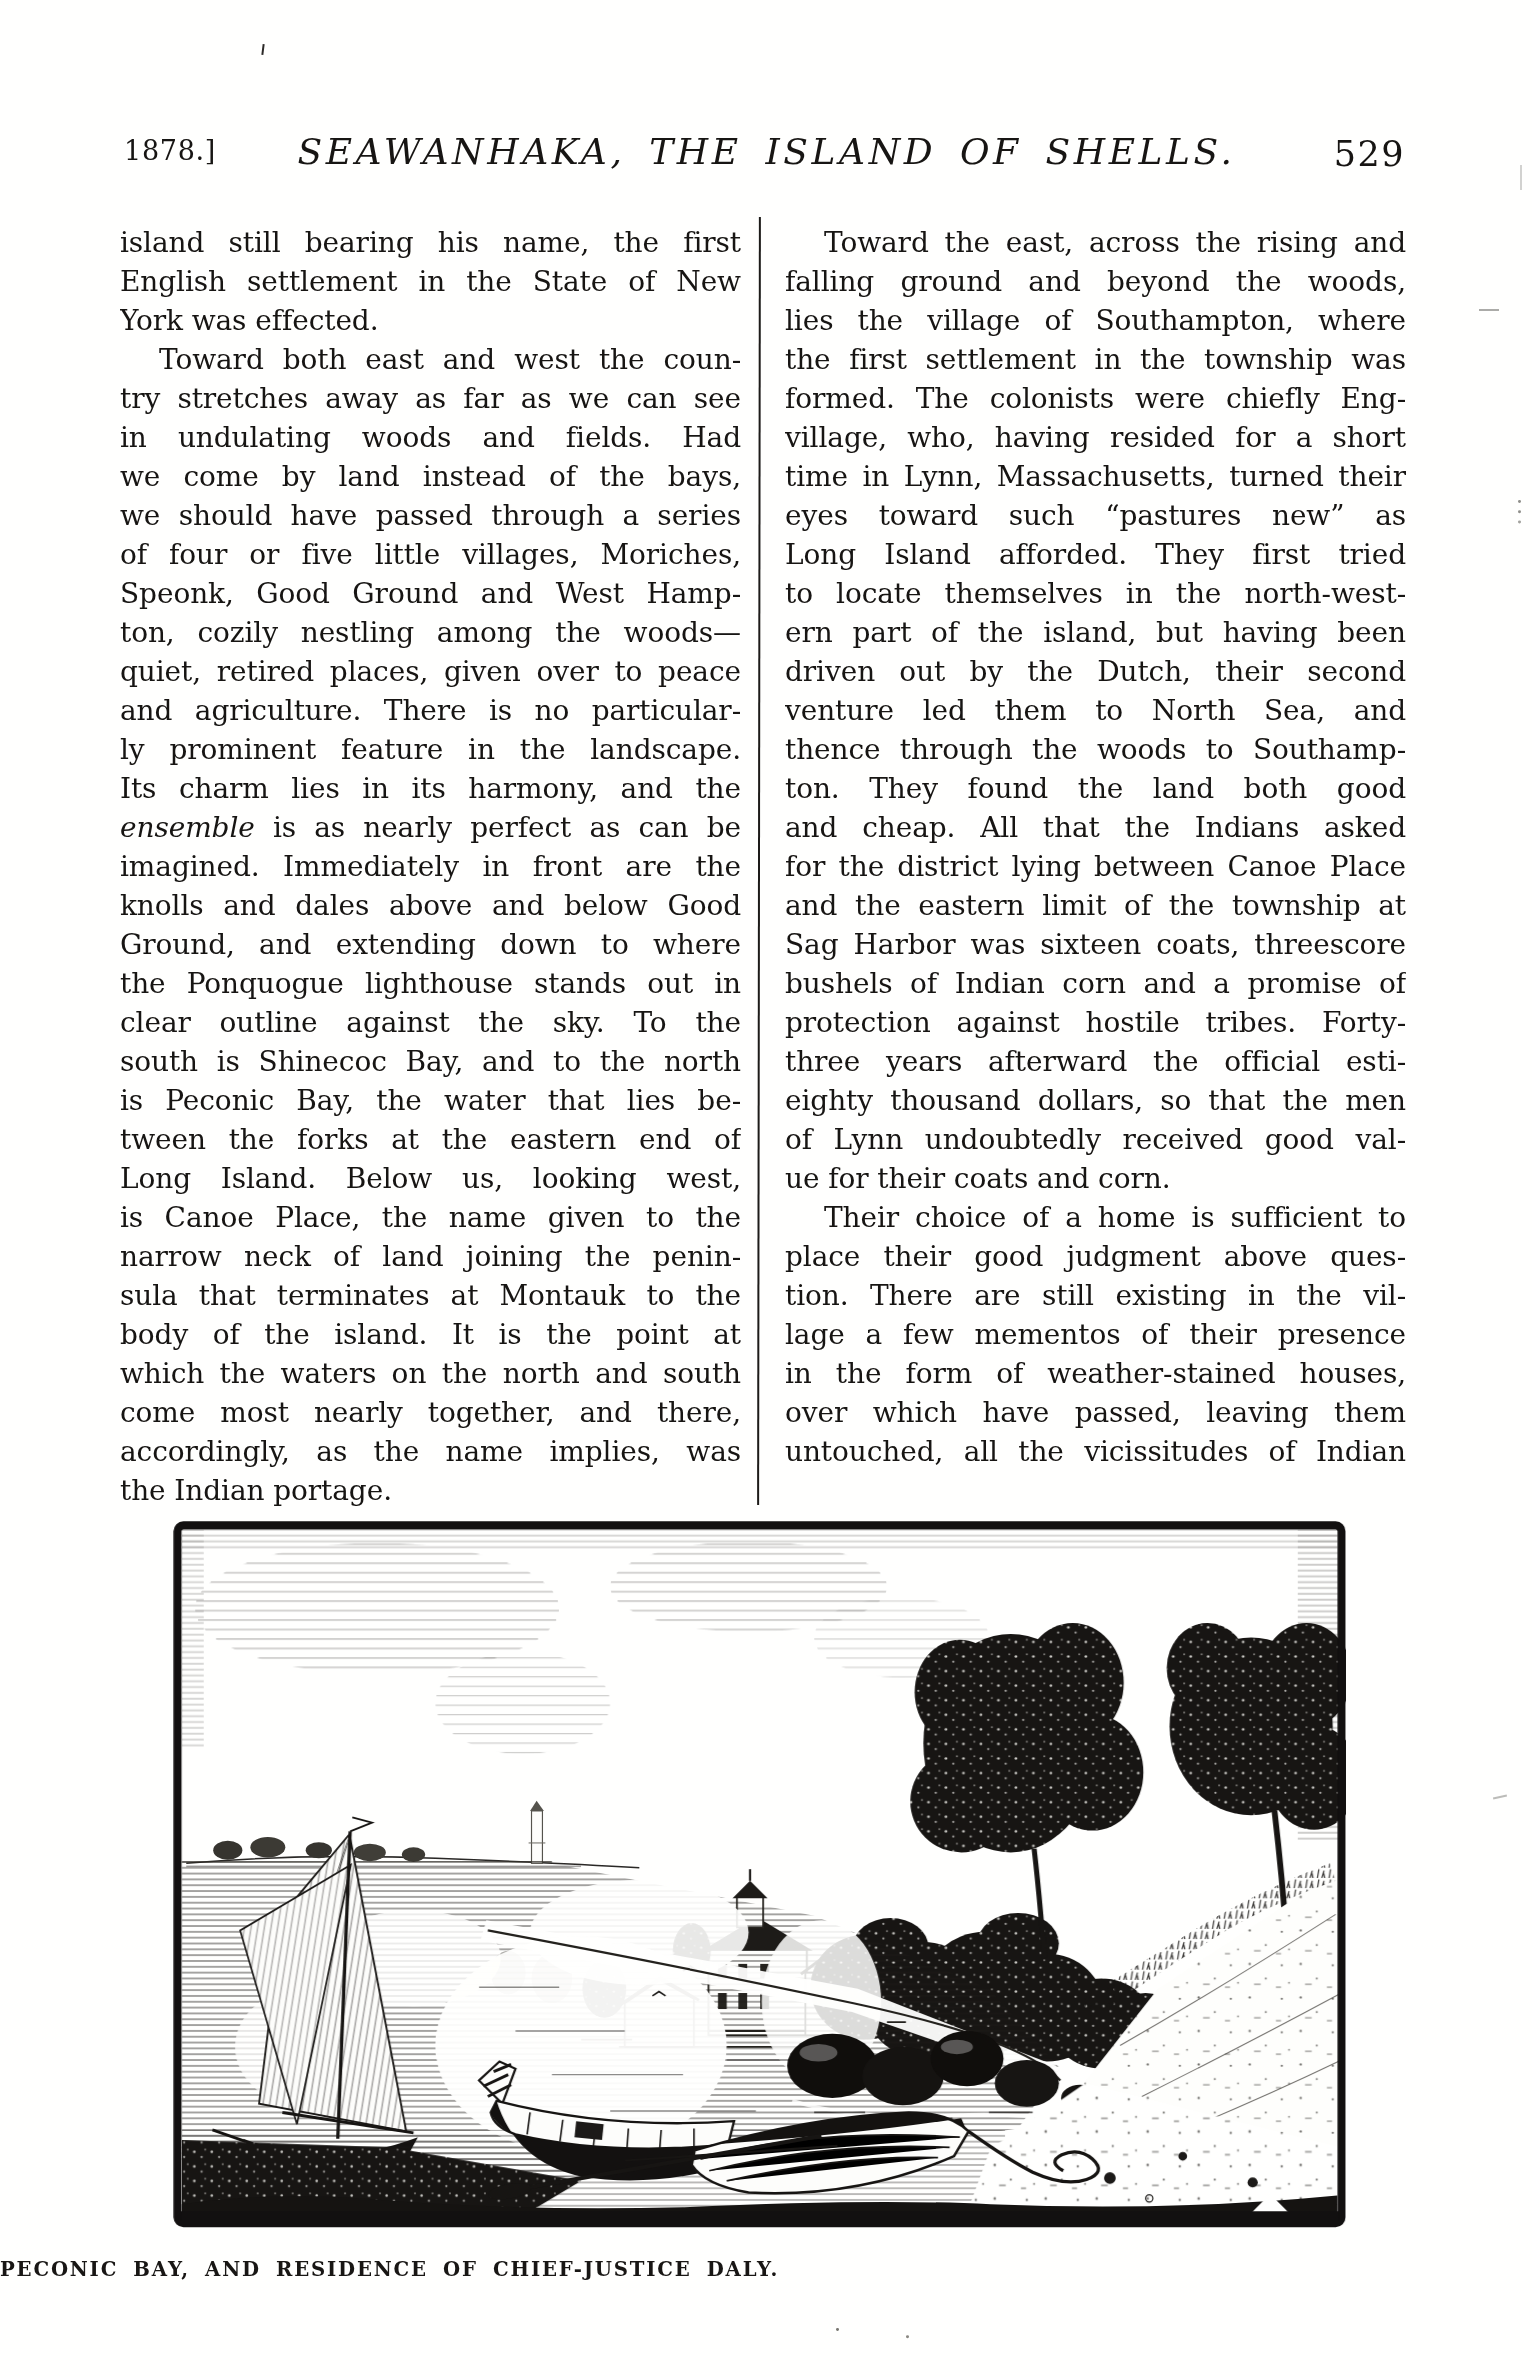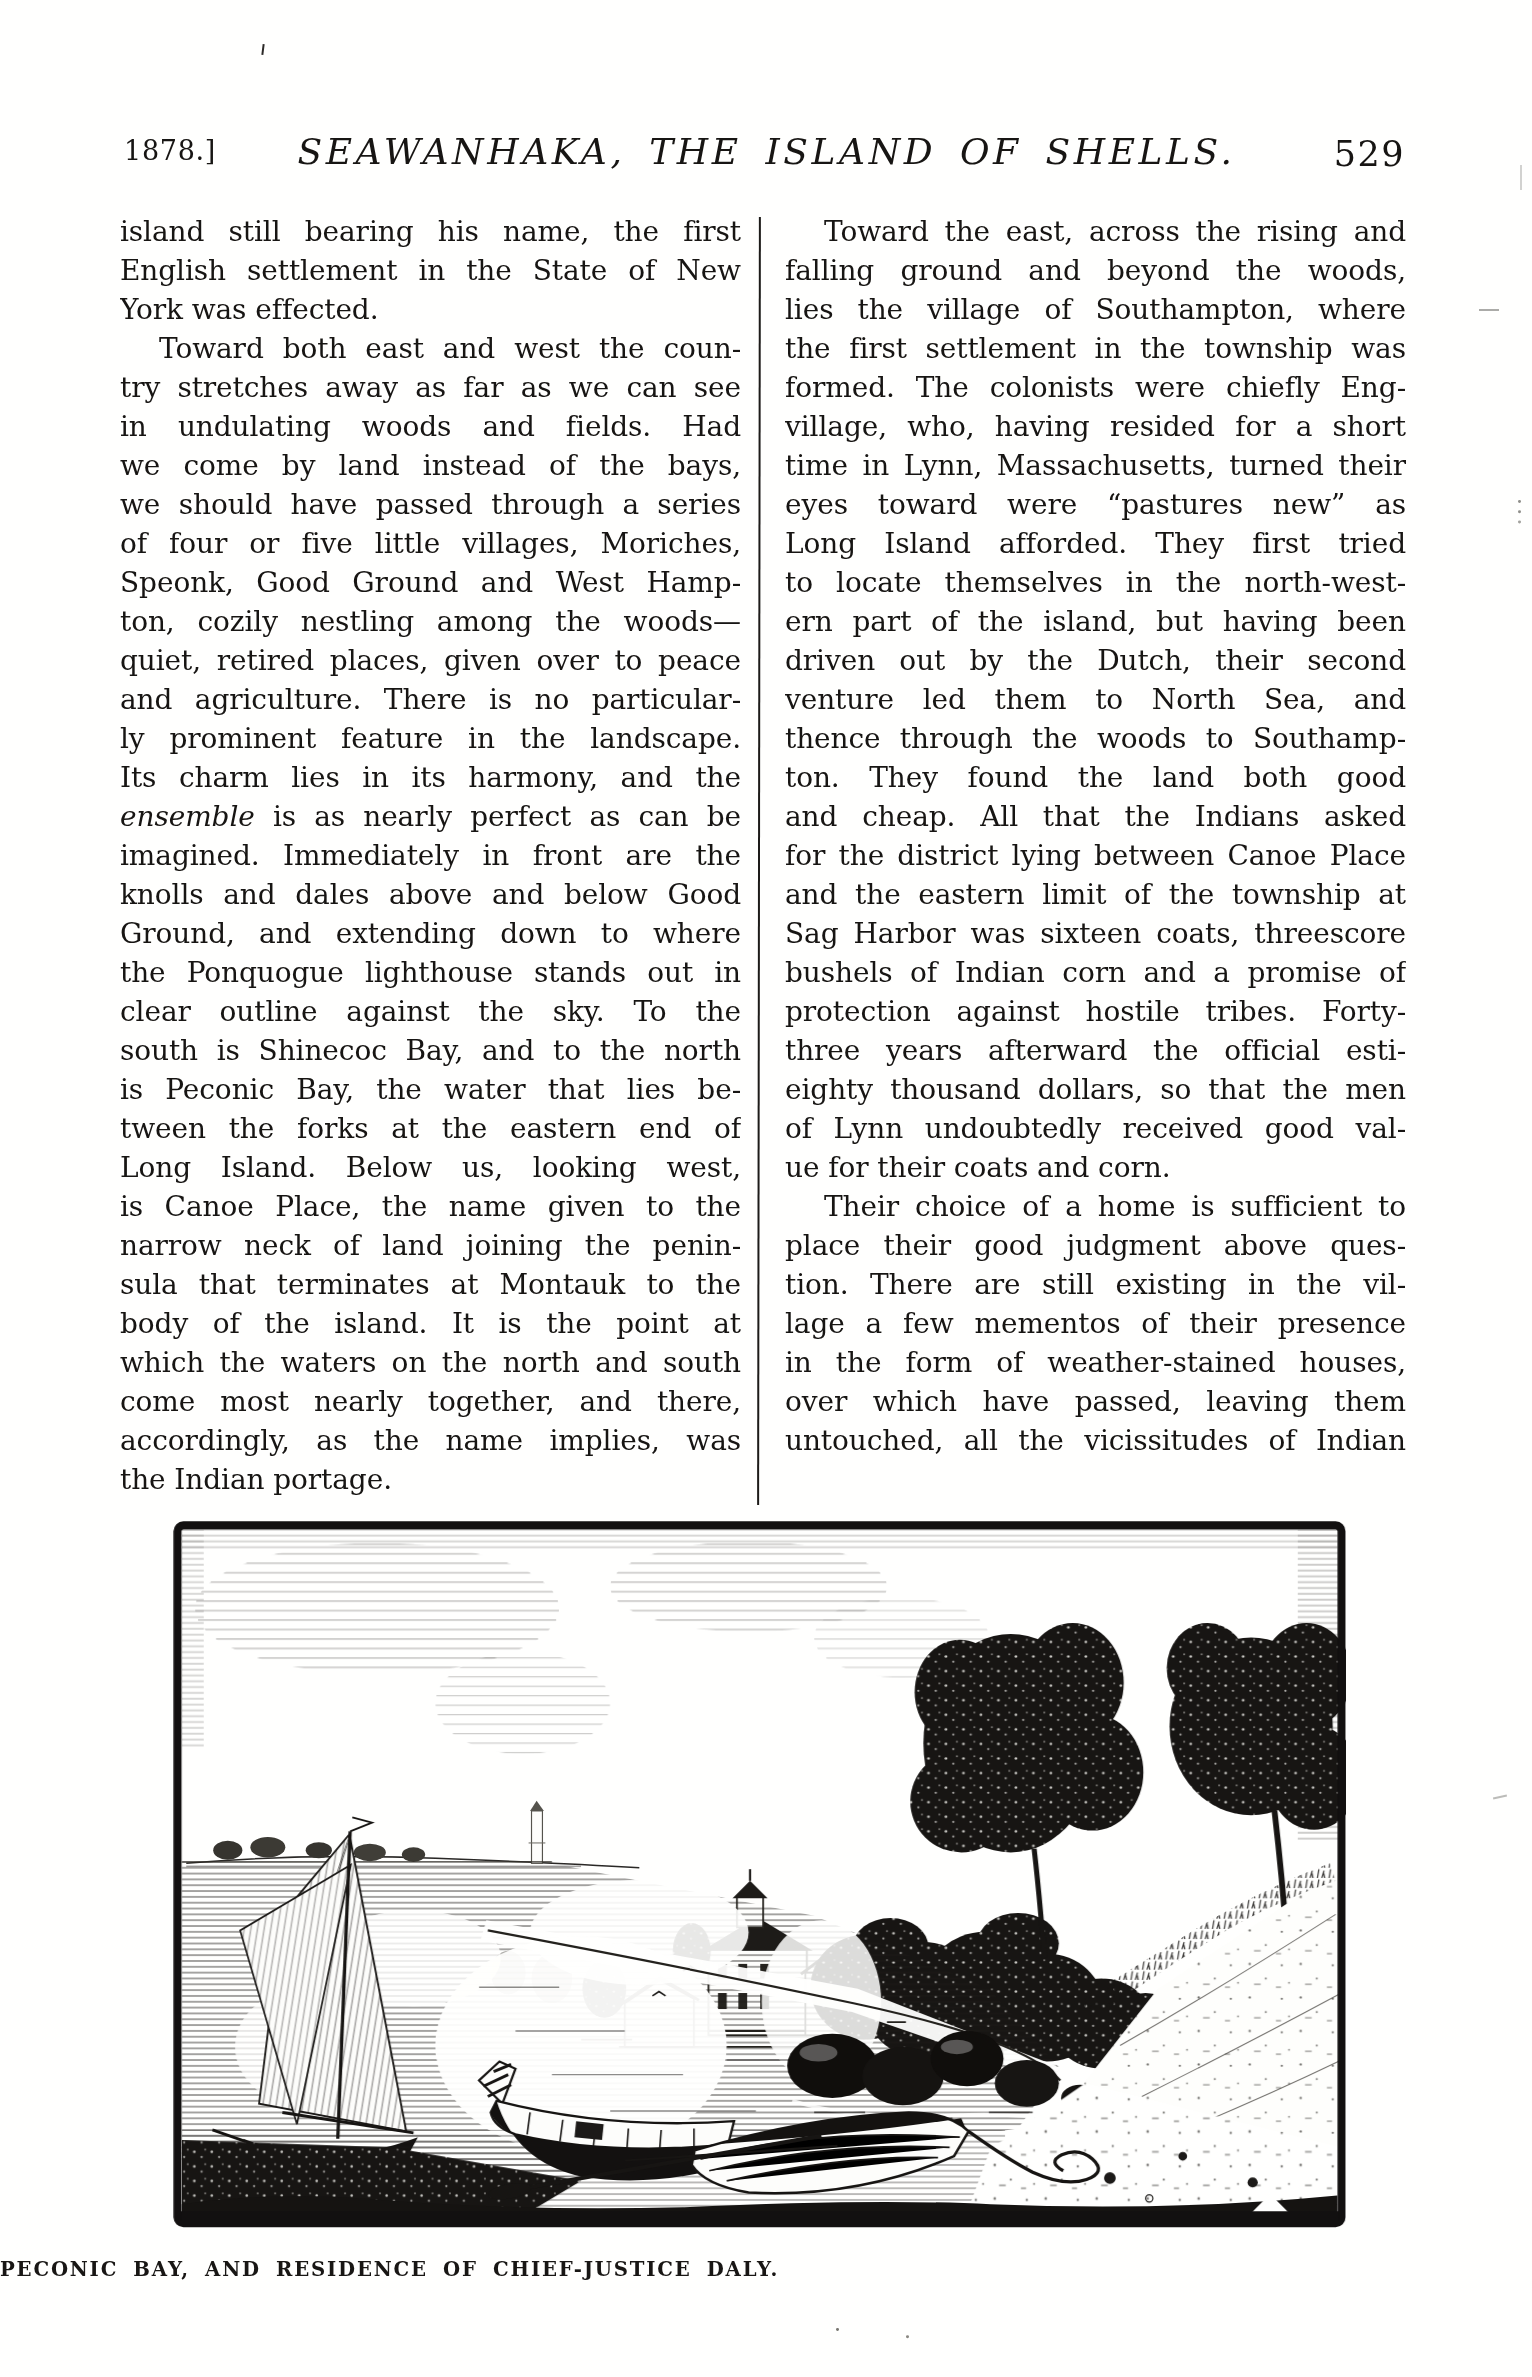--- a/index.html
+++ b/index.html
@@ -13,21 +13,21 @@
   }
   
   .hdr-year{position:absolute;left:124px;top:135px;font-size:27px;letter-spacing:0.7px;}
   .hdr-title{
     position:absolute;left:0;top:131px;width:100%;
     text-align:center;font-style:italic;font-size:36px;letter-spacing:3.6px;word-spacing:8.7px;
   }
   .hdr-page{position:absolute;right:128px;top:134px;font-size:35px;letter-spacing:1.5px;}
   
   .col{
-    position:absolute;top:212px;width:621px;
+    position:absolute;top:223px;width:621px;
     font-size:28px;line-height:39px;letter-spacing:-0.1px;
   }
   #left-col{left:120px;}
   #right-col{left:785px;}
   .line{text-align:justify;text-align-last:justify;height:39px;overflow:hidden;white-space:nowrap;}
   .line.e{text-align-last:left;}
   .line.p{text-indent:39px;}
   .line i{font-style:italic;}
   .col-rule{
     position:absolute;left:758px;top:217px;width:2.2px;height:1288px;
@@ -96,21 +96,21 @@
     </div>
   <div class="col-rule"></div>
   <div id="right-col" class="col">
       <div class="line p">Toward the east, across the rising and</div>
       <div class="line">falling ground and beyond the woods,</div>
       <div class="line">lies the village of Southampton, where</div>
       <div class="line">the first settlement in the township was</div>
       <div class="line">formed.  The colonists were chiefly Eng-</div>
       <div class="line">village, who, having resided for a short</div>
       <div class="line">time in Lynn, Massachusetts, turned their</div>
-      <div class="line">eyes toward were “pastures new” as</div>
+      <div class="line">eyes toward such “pastures new” as</div>
       <div class="line">Long Island afforded.  They first tried</div>
       <div class="line">to locate themselves in the north-west-</div>
       <div class="line">ern part of the island, but having been</div>
       <div class="line">driven out by the Dutch, their second</div>
       <div class="line">venture led them to North Sea, and</div>
       <div class="line">thence through the woods to Southamp-</div>
       <div class="line">ton.  They found the land both good</div>
       <div class="line">and cheap.  All that the Indians asked</div>
       <div class="line">for the district lying between Canoe Place</div>
       <div class="line">and the eastern limit of the township at</div>

